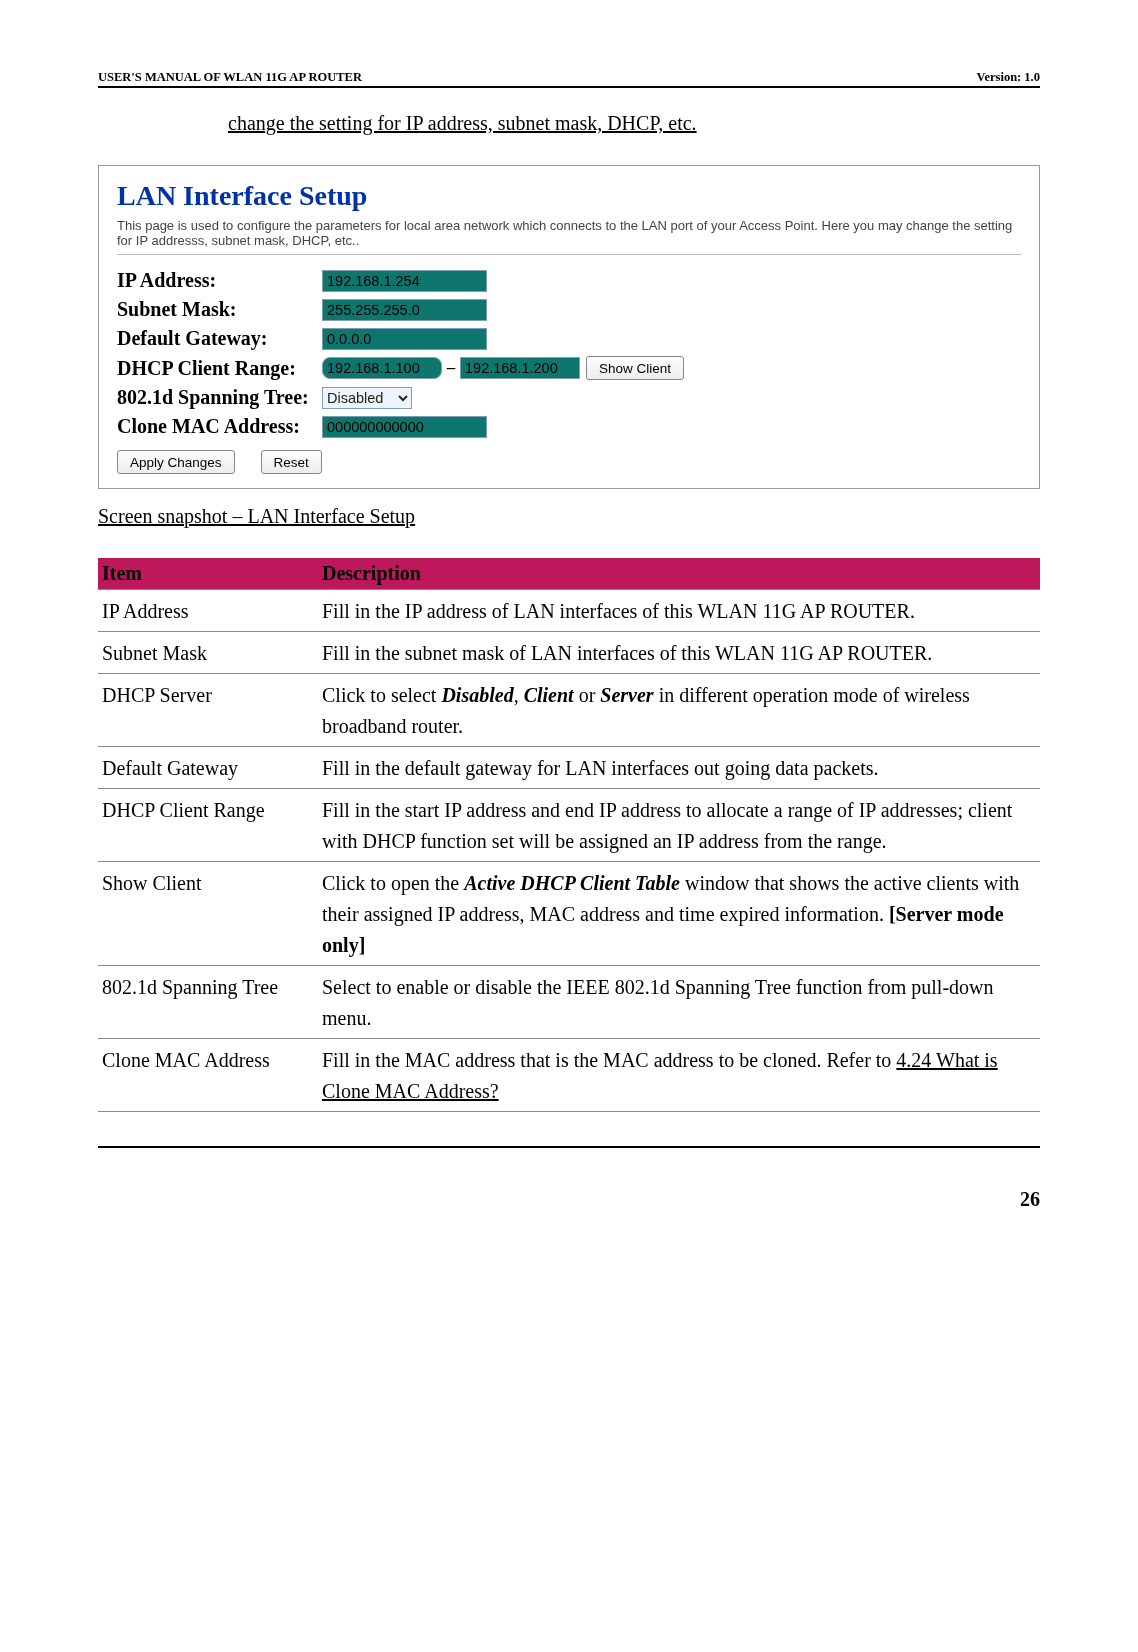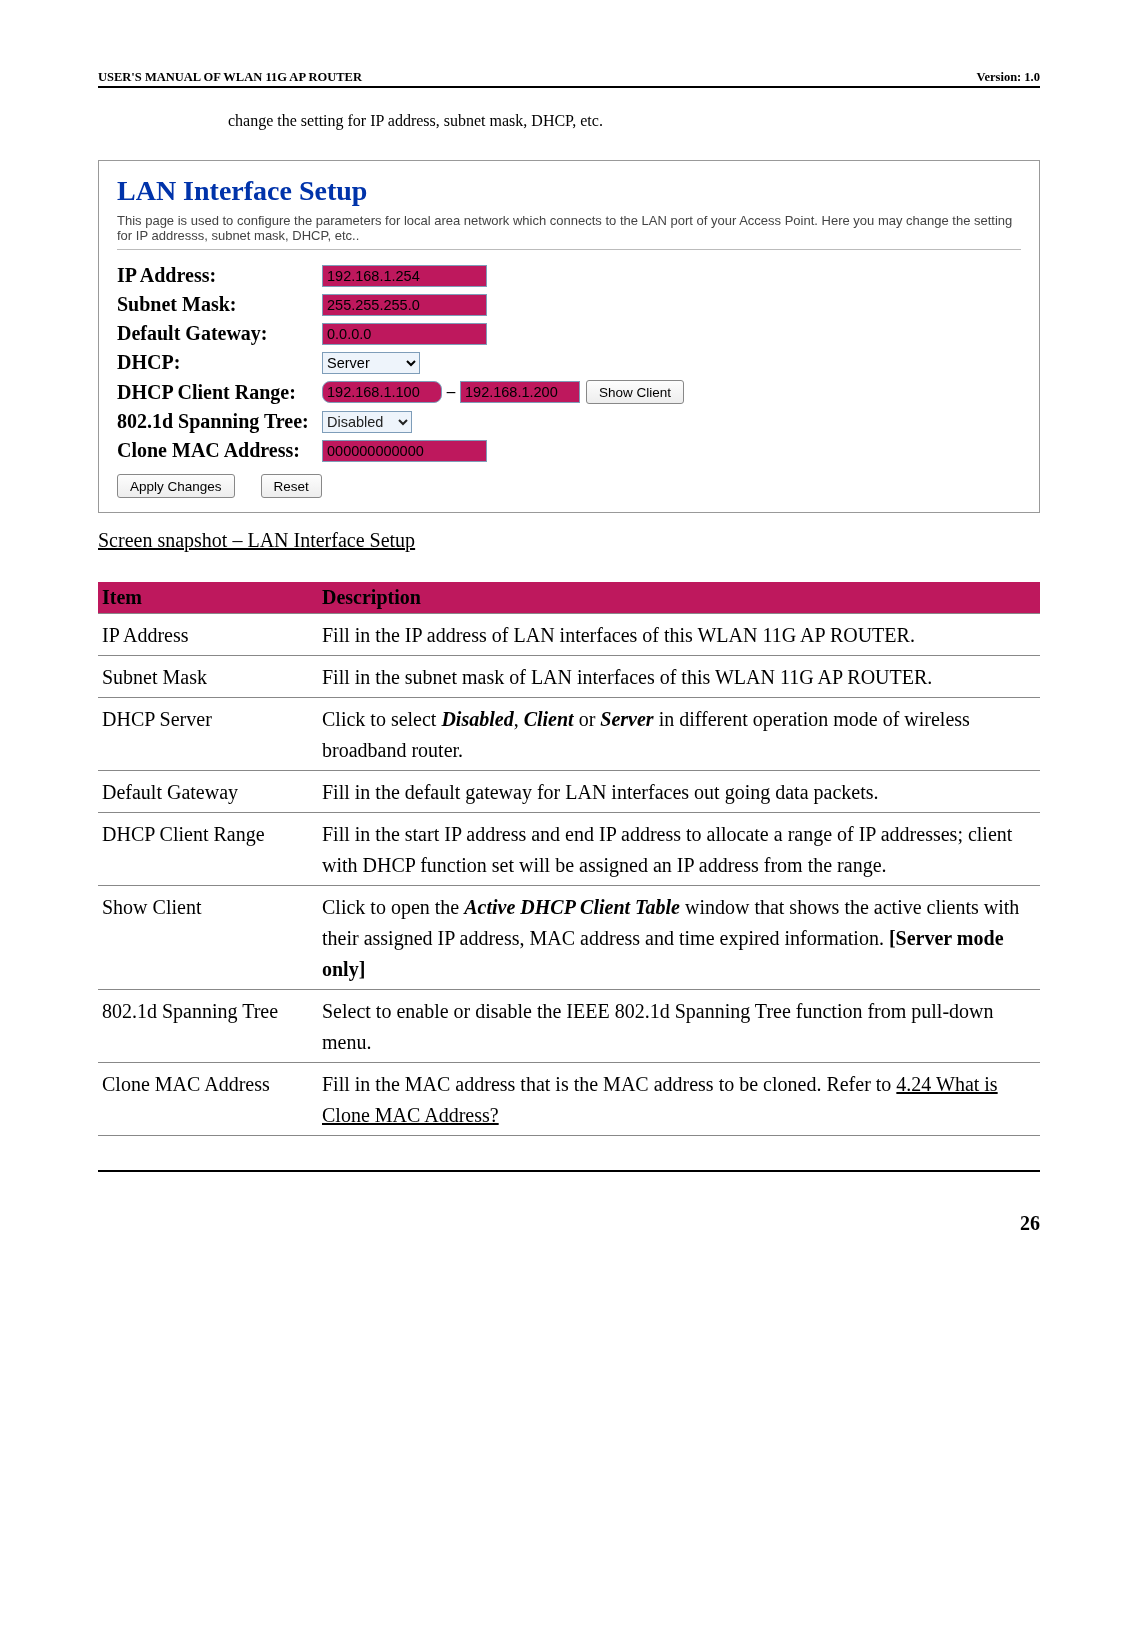--- a/index.html
+++ b/index.html
@@ -1,26 +1,26 @@
 <!DOCTYPE html>
 <html><head>
 <meta charset="utf-8">
 <style>
 * { box-sizing: border-box; margin: 0; padding: 0; }
 body { font-family: "Times New Roman", serif; background: #fff; width: 1138px; margin: 0 auto; color: #000; }
 .page { padding: 70px 98px 40px 98px; }
 .header-row { display: flex; justify-content: space-between; font-size: 12.5px; font-weight: bold; border-bottom: 2.5px solid #000; padding-bottom: 1px; margin-bottom: 6px; gap: 16px; }
-.intro { font-size: 16px; margin: 24px 0 30px 130px; }
+.intro { font-size: 20px; margin: 24px 0 30px 130px; text-decoration: underline; }
 .panel { border: 1px solid #999; padding: 14px 18px 14px 18px; margin: 0 0 16px 0; }
 .panel-title { color: #0033aa; font-family: "Times New Roman", serif; font-size: 28px; font-weight: bold; margin-bottom: 6px; }
 .panel-desc { font-family: Arial, sans-serif; font-size: 13px; color: #444; margin-bottom: 6px; }
 .panel hr { border: none; border-top: 1px solid #bbb; margin: 2px 0 14px 0; }
 .form-row { display: flex; align-items: center; margin: 6px 0; font-family: "Times New Roman", serif; }
 .form-label { width: 205px; font-size: 20px; font-weight: bold; color: #000; }
-.inp { font-family: Arial, sans-serif; font-size: 14.5px; border: 1px solid #7e9db9; background: #be185d; height: 22px; padding: 1px 4px; }
+.inp { font-family: Arial, sans-serif; font-size: 14.5px; border: 1px solid #7e9db9; background: #0f766e; height: 22px; padding: 1px 4px; }
 .inp-w1 { width: 165px; }
 .sel { font-family: Arial, sans-serif; font-size: 14.5px; border: 1px solid #7e9db9; background: #eef4fb; height: 22px; }
 .sel1 { width: 98px; }
 .sel2 { width: 90px; color: #222; }
 .dash { display: inline-block; width: 18px; text-align: center; font-weight: bold; font-size: 17px; }
 .btn { font-family: Arial, sans-serif; font-size: 13.5px; border: 1px solid #888; border-radius: 3px; background: linear-gradient(#fdfdfd,#ededed); height: 24px; padding: 0 12px; margin-left: 6px; cursor: pointer; }
 .btn-row { margin-top: 12px; }
 .btn-row .btn:first-child { margin-left: 0; margin-right: 16px; }
 .caption { font-size: 20px; text-decoration: underline; margin: 8px 0 30px 0; }
 table.desc { width: 100%; border-collapse: collapse; font-size: 20px; }
@@ -59,26 +59,20 @@
     <div class="form-row">
       <span class="form-label">Subnet Mask:</span>
       <input class="inp inp-w1" value="255.255.255.0" style="">
     </div>
 
     <div class="form-row">
       <span class="form-label">Default Gateway:</span>
       <input class="inp inp-w1" value="0.0.0.0" style="">
     </div>
 
-    <div class="form-row">
-      <span class="form-label">DHCP:</span>
-      <select class="sel sel1">
-        <option>Server</option>
-      </select>
-    </div>
 
     <div class="form-row">
       <span class="form-label">DHCP Client Range:</span>
       <input class="inp" style="width: 120px; border-radius: 8px;" value="192.168.1.100">
       <span class="dash">–</span>
       <input class="inp" style="width: 120px;" value="192.168.1.200">
       <button class="btn">Show Client</button>
     </div>
 
     <div class="form-row">

